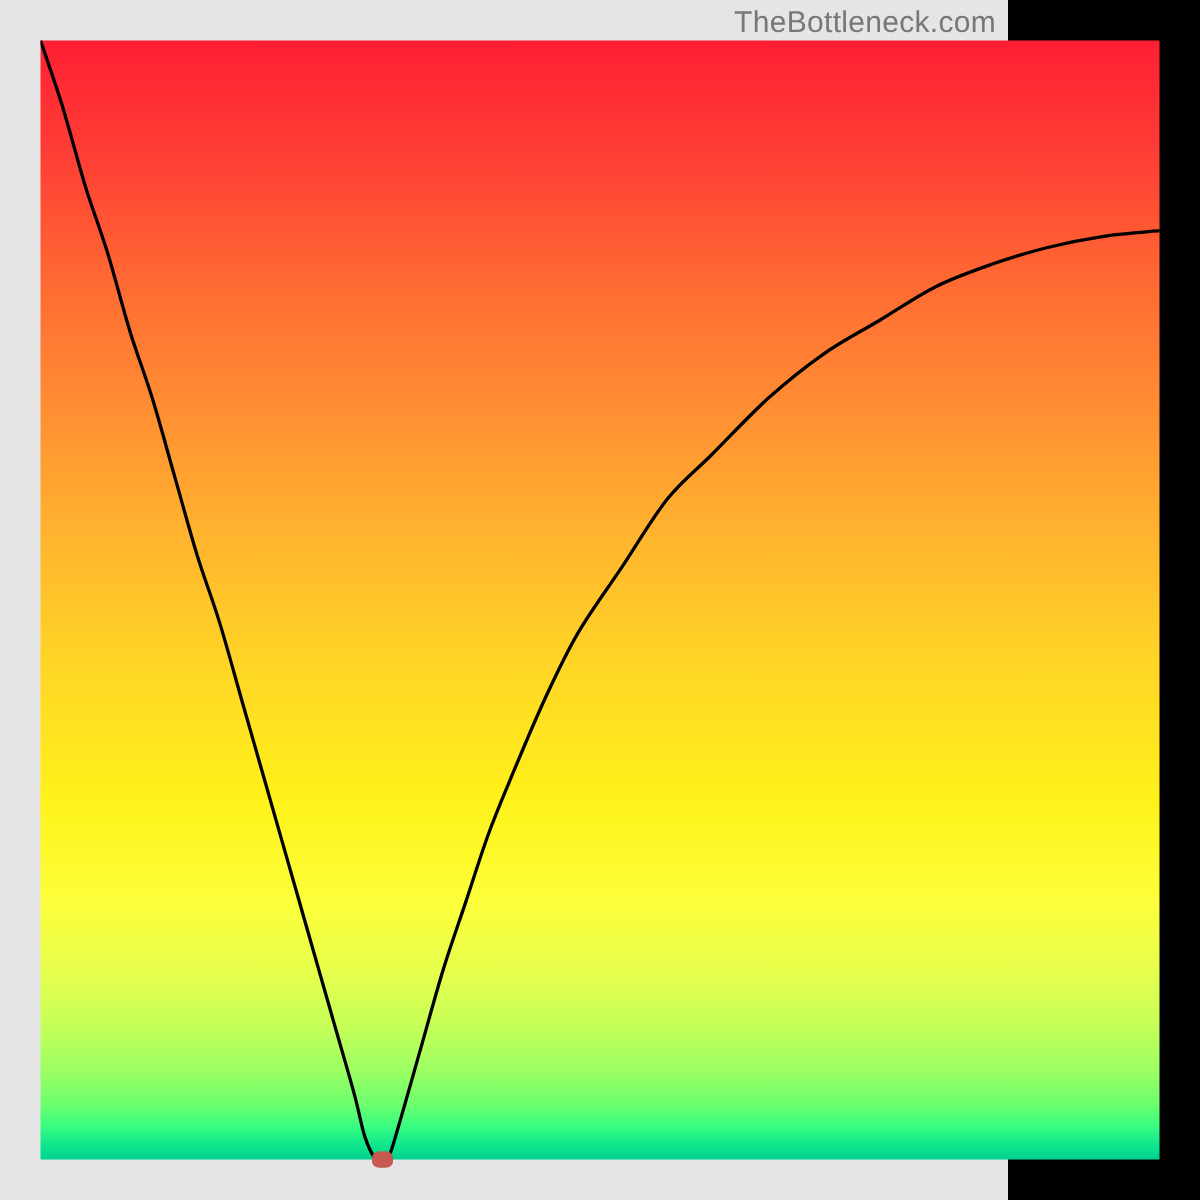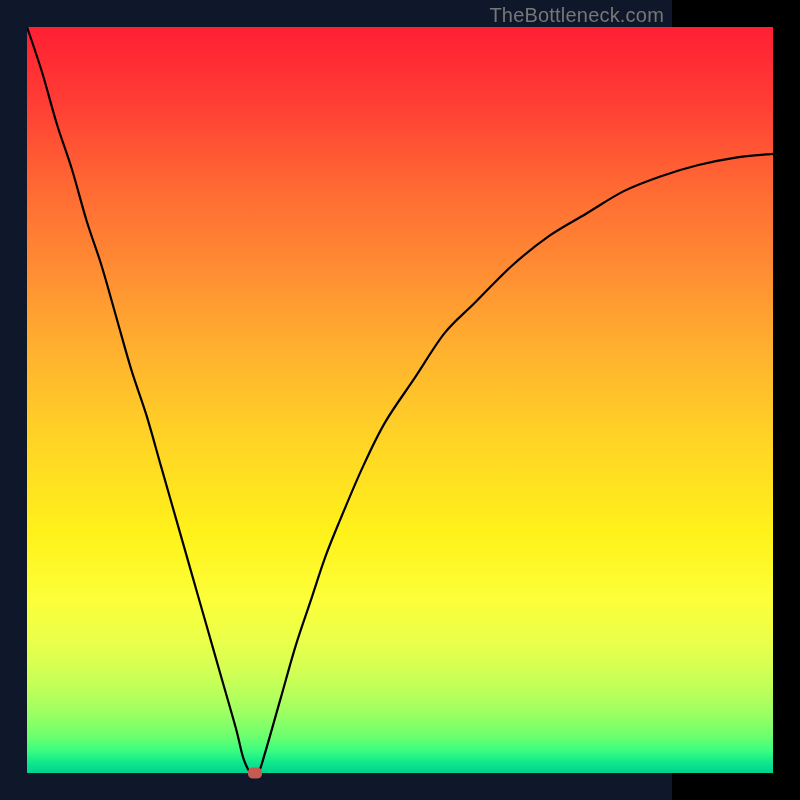--- a/index.html
+++ b/index.html
@@ -8,21 +8,21 @@
     width: 800px;
     height: 800px;
     overflow: hidden;
     background: #000;
     font-family: Arial, Helvetica, sans-serif;
   }
   .frame {
     position: relative;
     width: 672px;
     height: 800px;
-    background: #0f172a;
+    background: #e5e5e5;
   }
   .plot {
     position: absolute;
     left: 27px;
     top: 27px;
     width: 746px;
     height: 746px;
     background: linear-gradient(
       to bottom,
       #ff1f33 0%,

